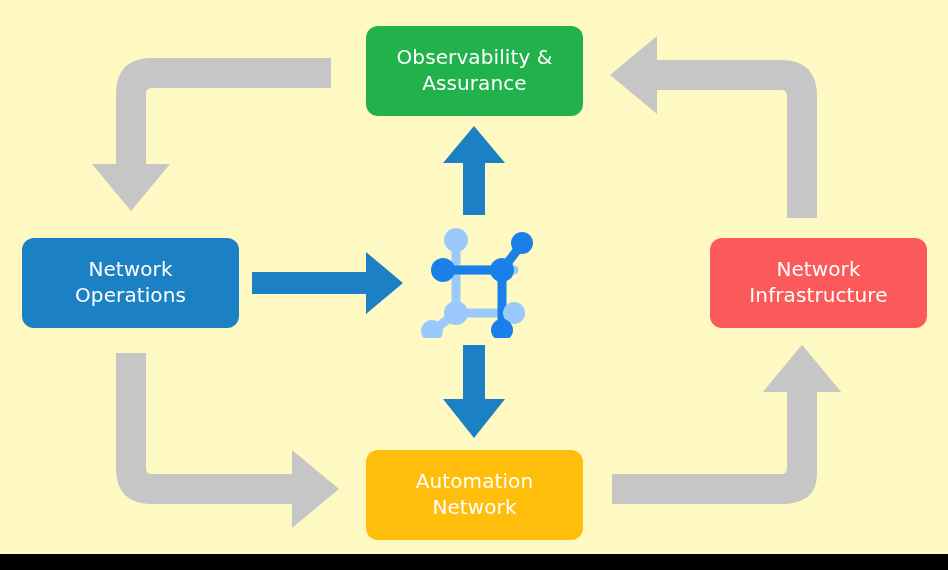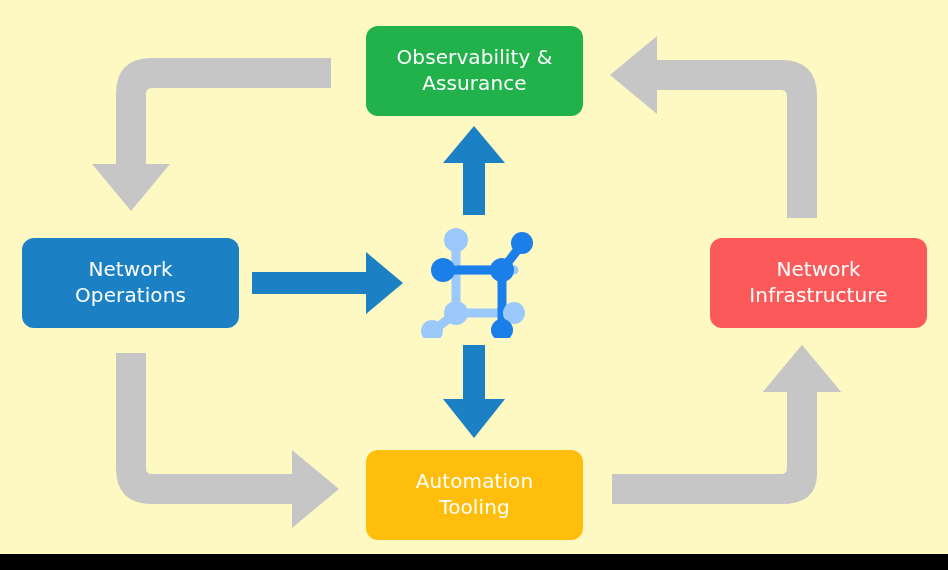--- a/index.html
+++ b/index.html
@@ -195,16 +195,16 @@
 Operations</span>
   </div>
 
   <div id="box-infrastructure" class="node-box" style="background:#fc5a5a;">
     <span class="node-label">Network
 Infrastructure</span>
   </div>
 
   <div id="box-automation" class="node-box" style="background:#ffbe0b;">
     <span class="node-label">Automation
-Tooling</span>
+Network</span>
   </div>
 
 </div>
 
 </body></html>

